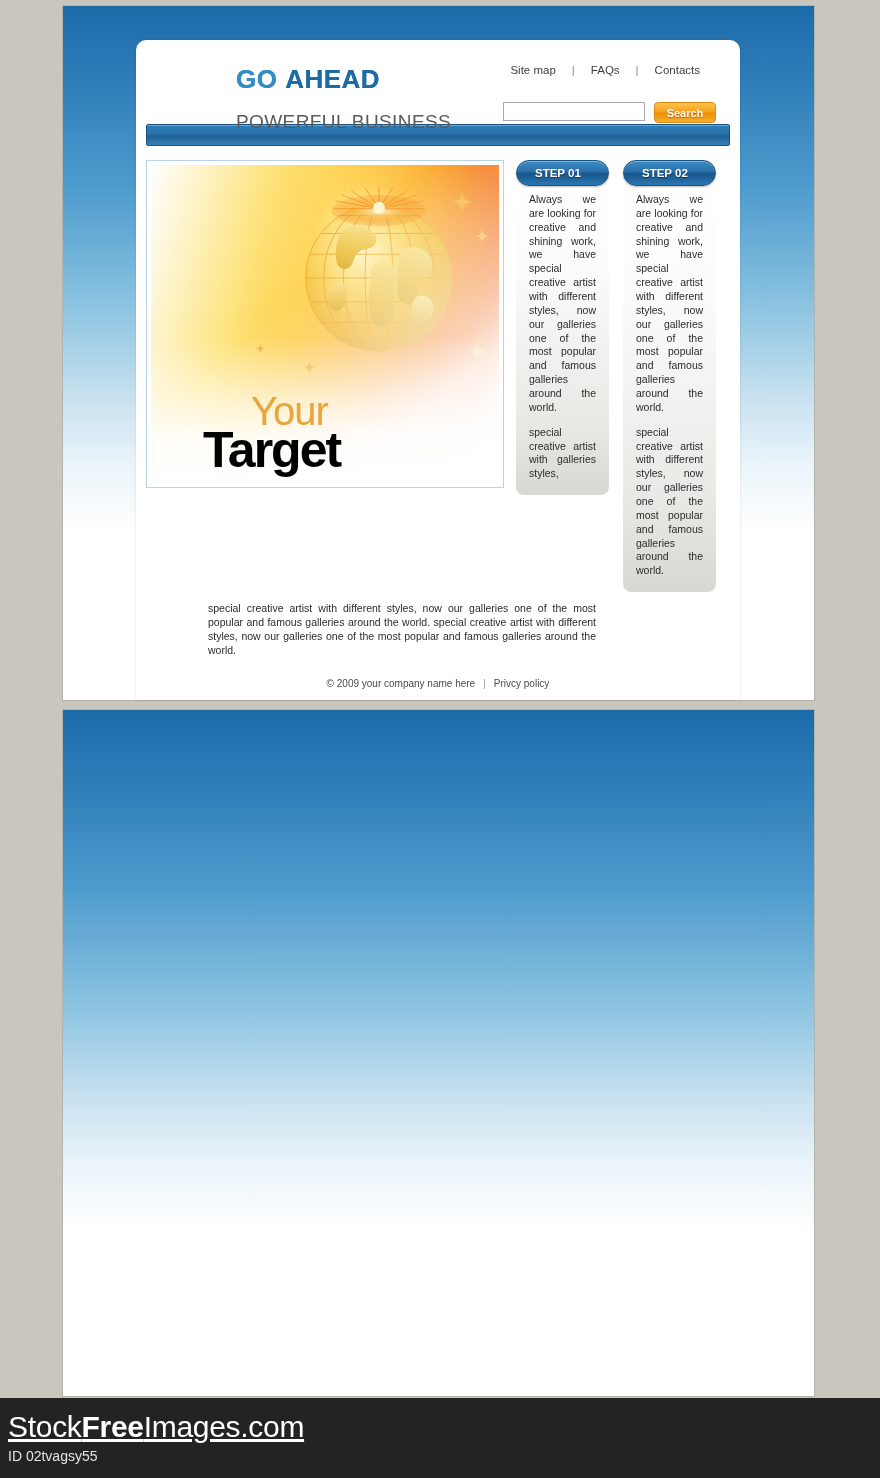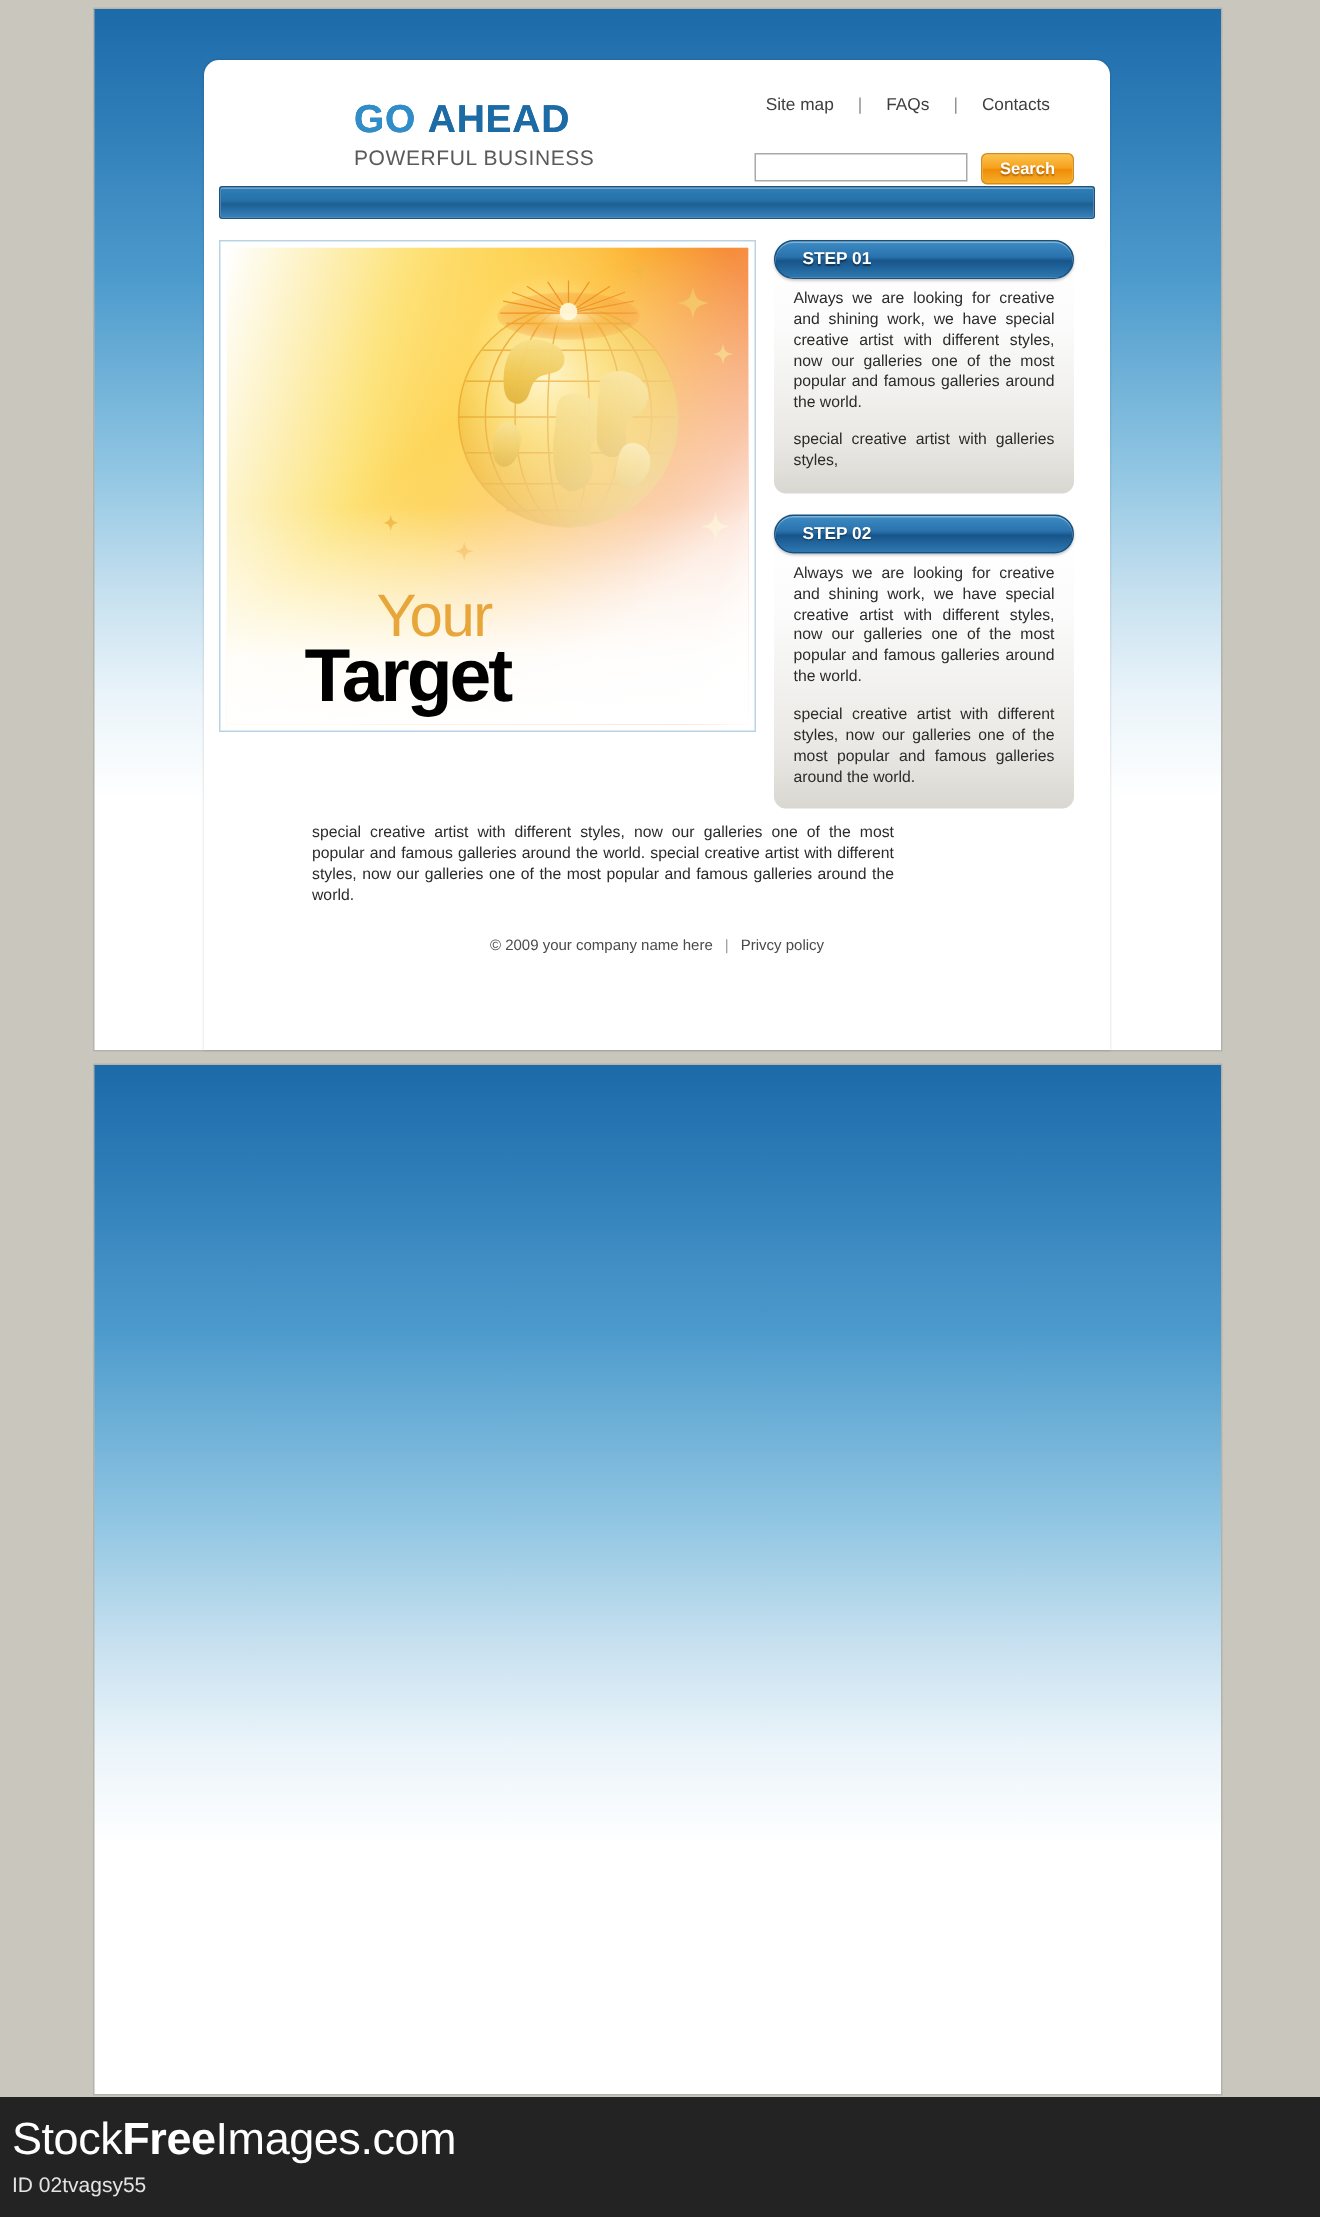--- a/index.html
+++ b/index.html
@@ -40,22 +40,22 @@
   .site-b .logo { left: 76px; top: 20px; }
   .logo-main {
     font-size: 26px; font-weight: bold; letter-spacing: .5px;
     background: linear-gradient(to bottom, #2e7fbd 0%, #1a5c92 55%, #3d8ec4 100%);
     -webkit-background-clip: text; background-clip: text; color: #1d6ba5;
     white-space: nowrap;
   }
   .site-b .logo-main { font-size: 28px; }
   .logo-main .go { color: #2f8ec9; }
   .logo-sub {
-    font-size: 14px; color: #5a5a5a; letter-spacing: .4px;
-    margin-top: 2px; white-space: nowrap;
+    font-size: 19px; color: #5a5a5a; letter-spacing: .4px;
+    margin-top: 16px; white-space: nowrap;
   }
 
   .topnav {
     position: absolute; right: 24px; top: 24px;
     font-size: 11.5px; color: #3e3e3e; white-space: nowrap;
   }
   .topnav a { color: #3e3e3e; text-decoration: none; padding: 0 16px; }
   .topnav .sep { color: #8d8d8d; }
 
   .searchrow {
@@ -117,21 +117,21 @@
   .hero-a-title { left: 52px; bottom: 12px; }
   .hero-a-title .your {
     font-size: 40px; color: #e8a53a; font-weight: normal;
     line-height: .9; margin-left: 48px; letter-spacing: -1px;
   }
   .hero-a-title .target {
     font-size: 50px; color: #000000; font-weight: bold;
     line-height: .85; letter-spacing: -2px;
   }
 
-  .bodyA-right { width: 200px; display: flex; flex-direction: column; gap: 14px; }
+  .bodyA-right { width: 200px; display: flex; flex-direction: row; gap: 14px; }
 
   .step-head {
     height: 26px; border-radius: 13px;
     background: linear-gradient(to bottom,#3d8cc4 0%,#2a72ad 42%,#17558a 54%,#2d78b2 100%);
     border: 1px solid #174f7d;
     box-shadow: inset 0 1px 0 rgba(255,255,255,.35), 0 1px 2px rgba(0,0,0,.25);
     color: #fff; font-size: 11.5px; font-weight: bold;
     display: flex; align-items: center; padding-left: 18px;
     text-shadow: 0 1px 1px rgba(0,0,0,.45);
     position: relative; z-index: 2;
@@ -153,21 +153,21 @@
     text-align: center; font-size: 10px; color: #4a4a4a;
     padding-top: 20px;
   }
   .footer .sep { color: #9a9a9a; padding: 0 8px; }
 
   
   .wm {
     position: absolute; left: 0; bottom: 0; width: 880px; height: 80px;
     background: #232323; color: #fff;
   }
-  .wm-title { font-size: 30px; padding: 12px 0 0 8px; letter-spacing: -.3px; }
+  .wm-title { font-size: 30px; padding: 12px 0 0 8px; letter-spacing: -.3px; text-decoration: underline; }
   .wm-title b { font-weight: bold; }
   .wm-id { font-size: 14px; padding: 4px 0 0 8px; color: #e3e3e3; }
 </style>
 </head>
 <body>
 
 <svg width="0" height="0" style="position:absolute" aria-hidden="true">
   <defs>
     <radialGradient id="gSphere" cx="38%" cy="30%" r="78%">
       <stop offset="0%" stop-color="#fff6c9"></stop>

